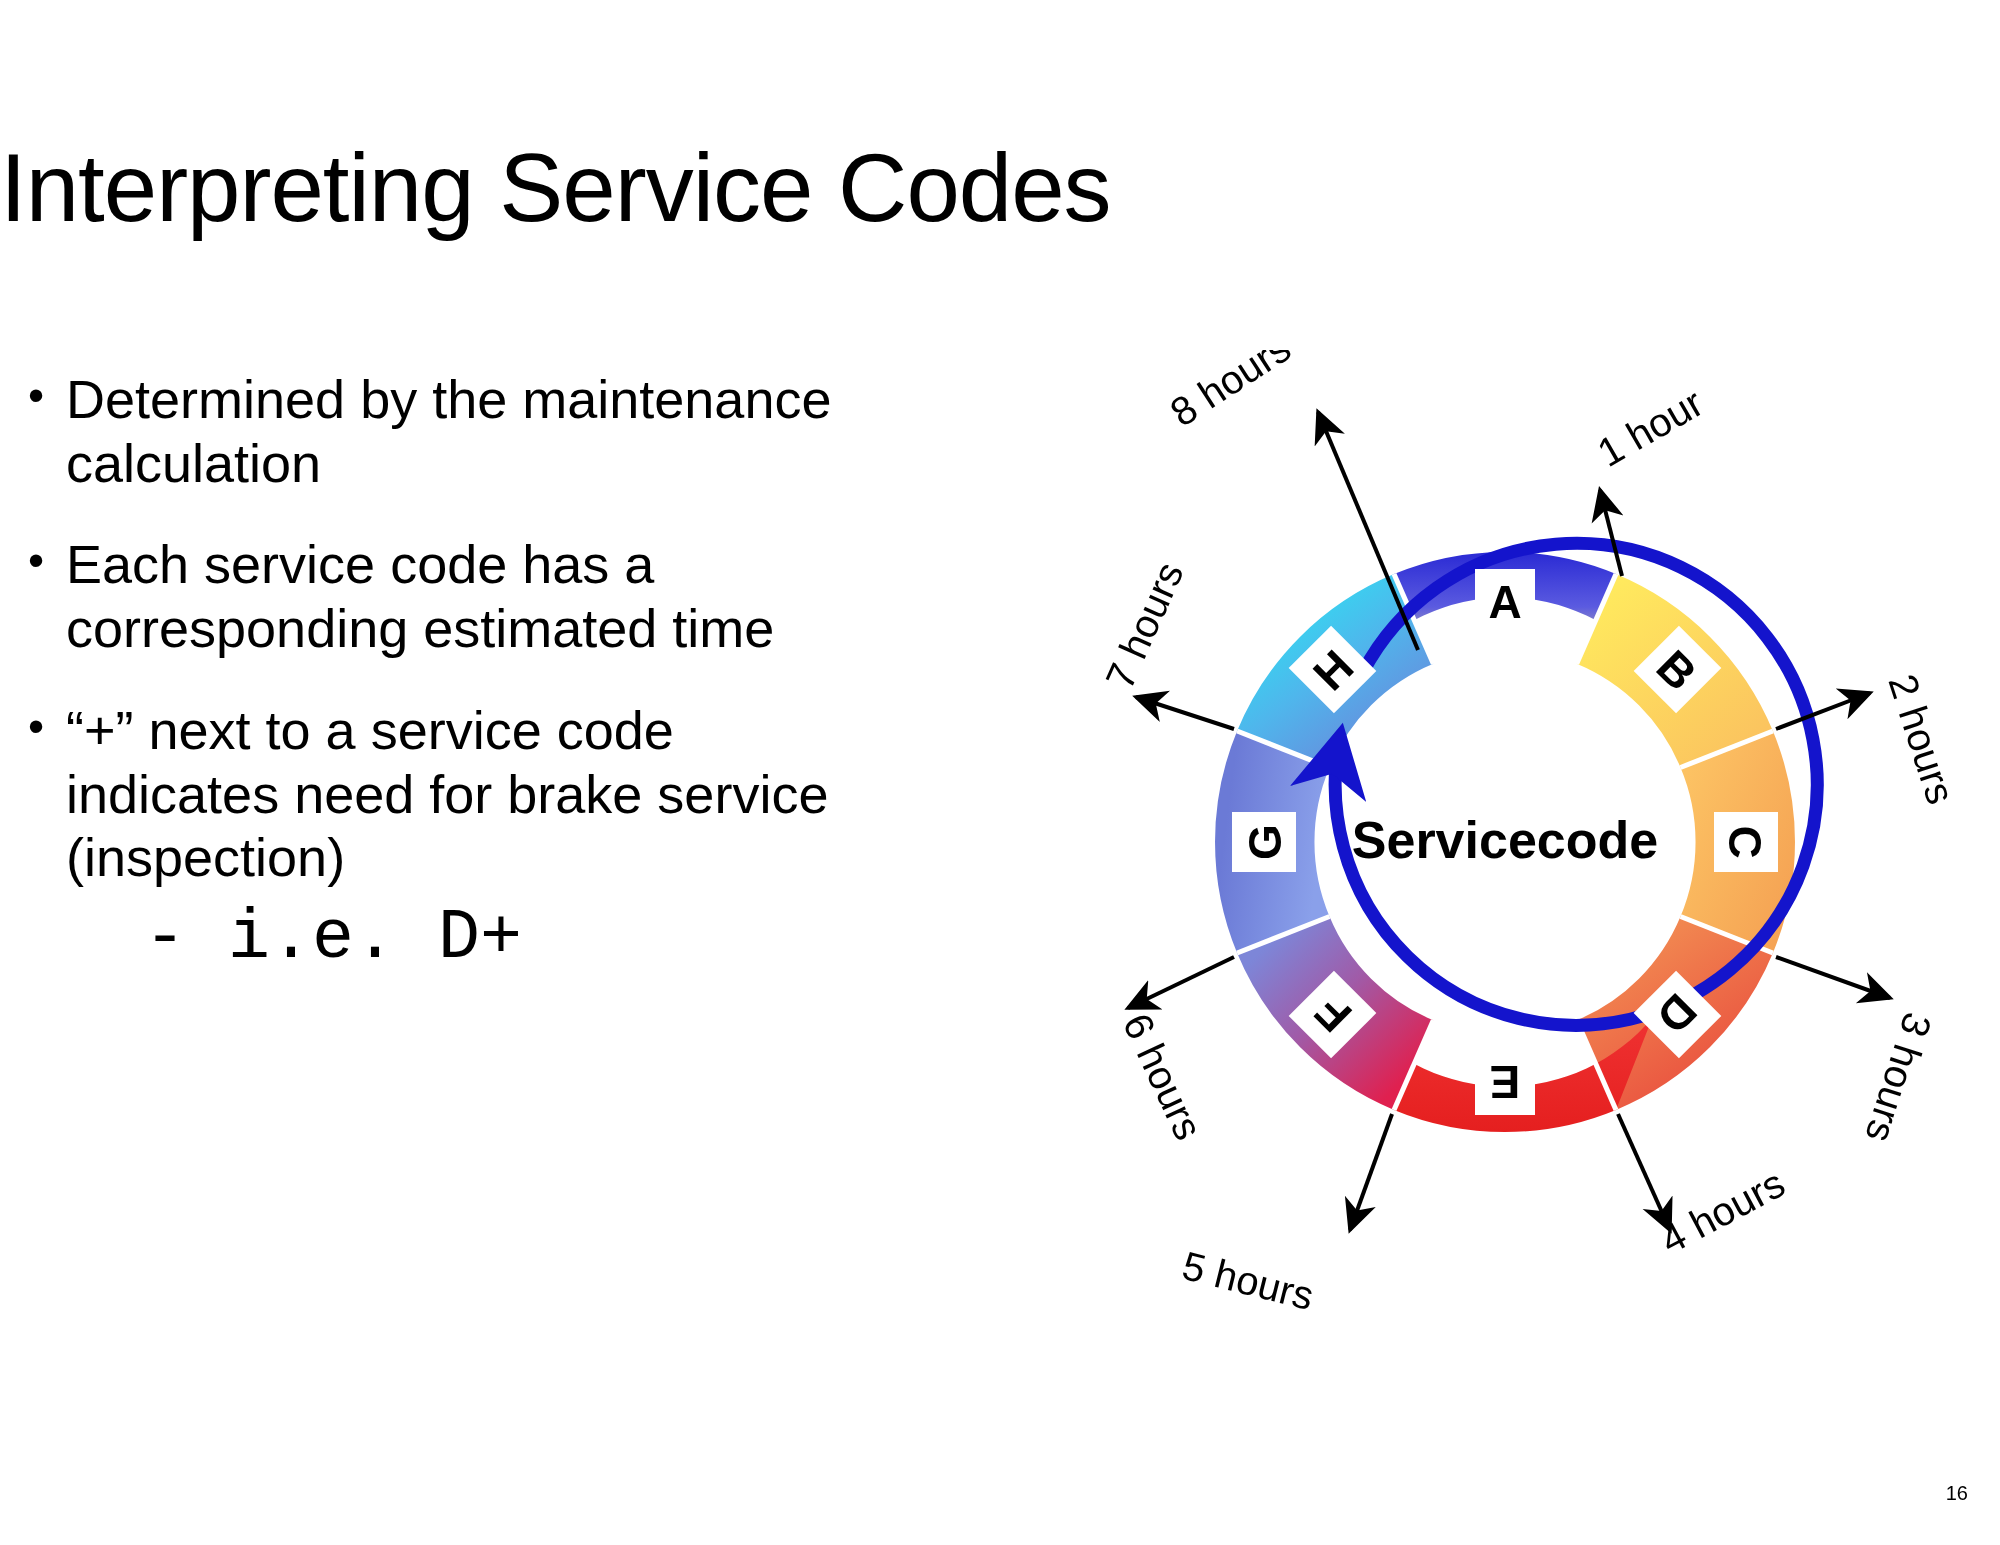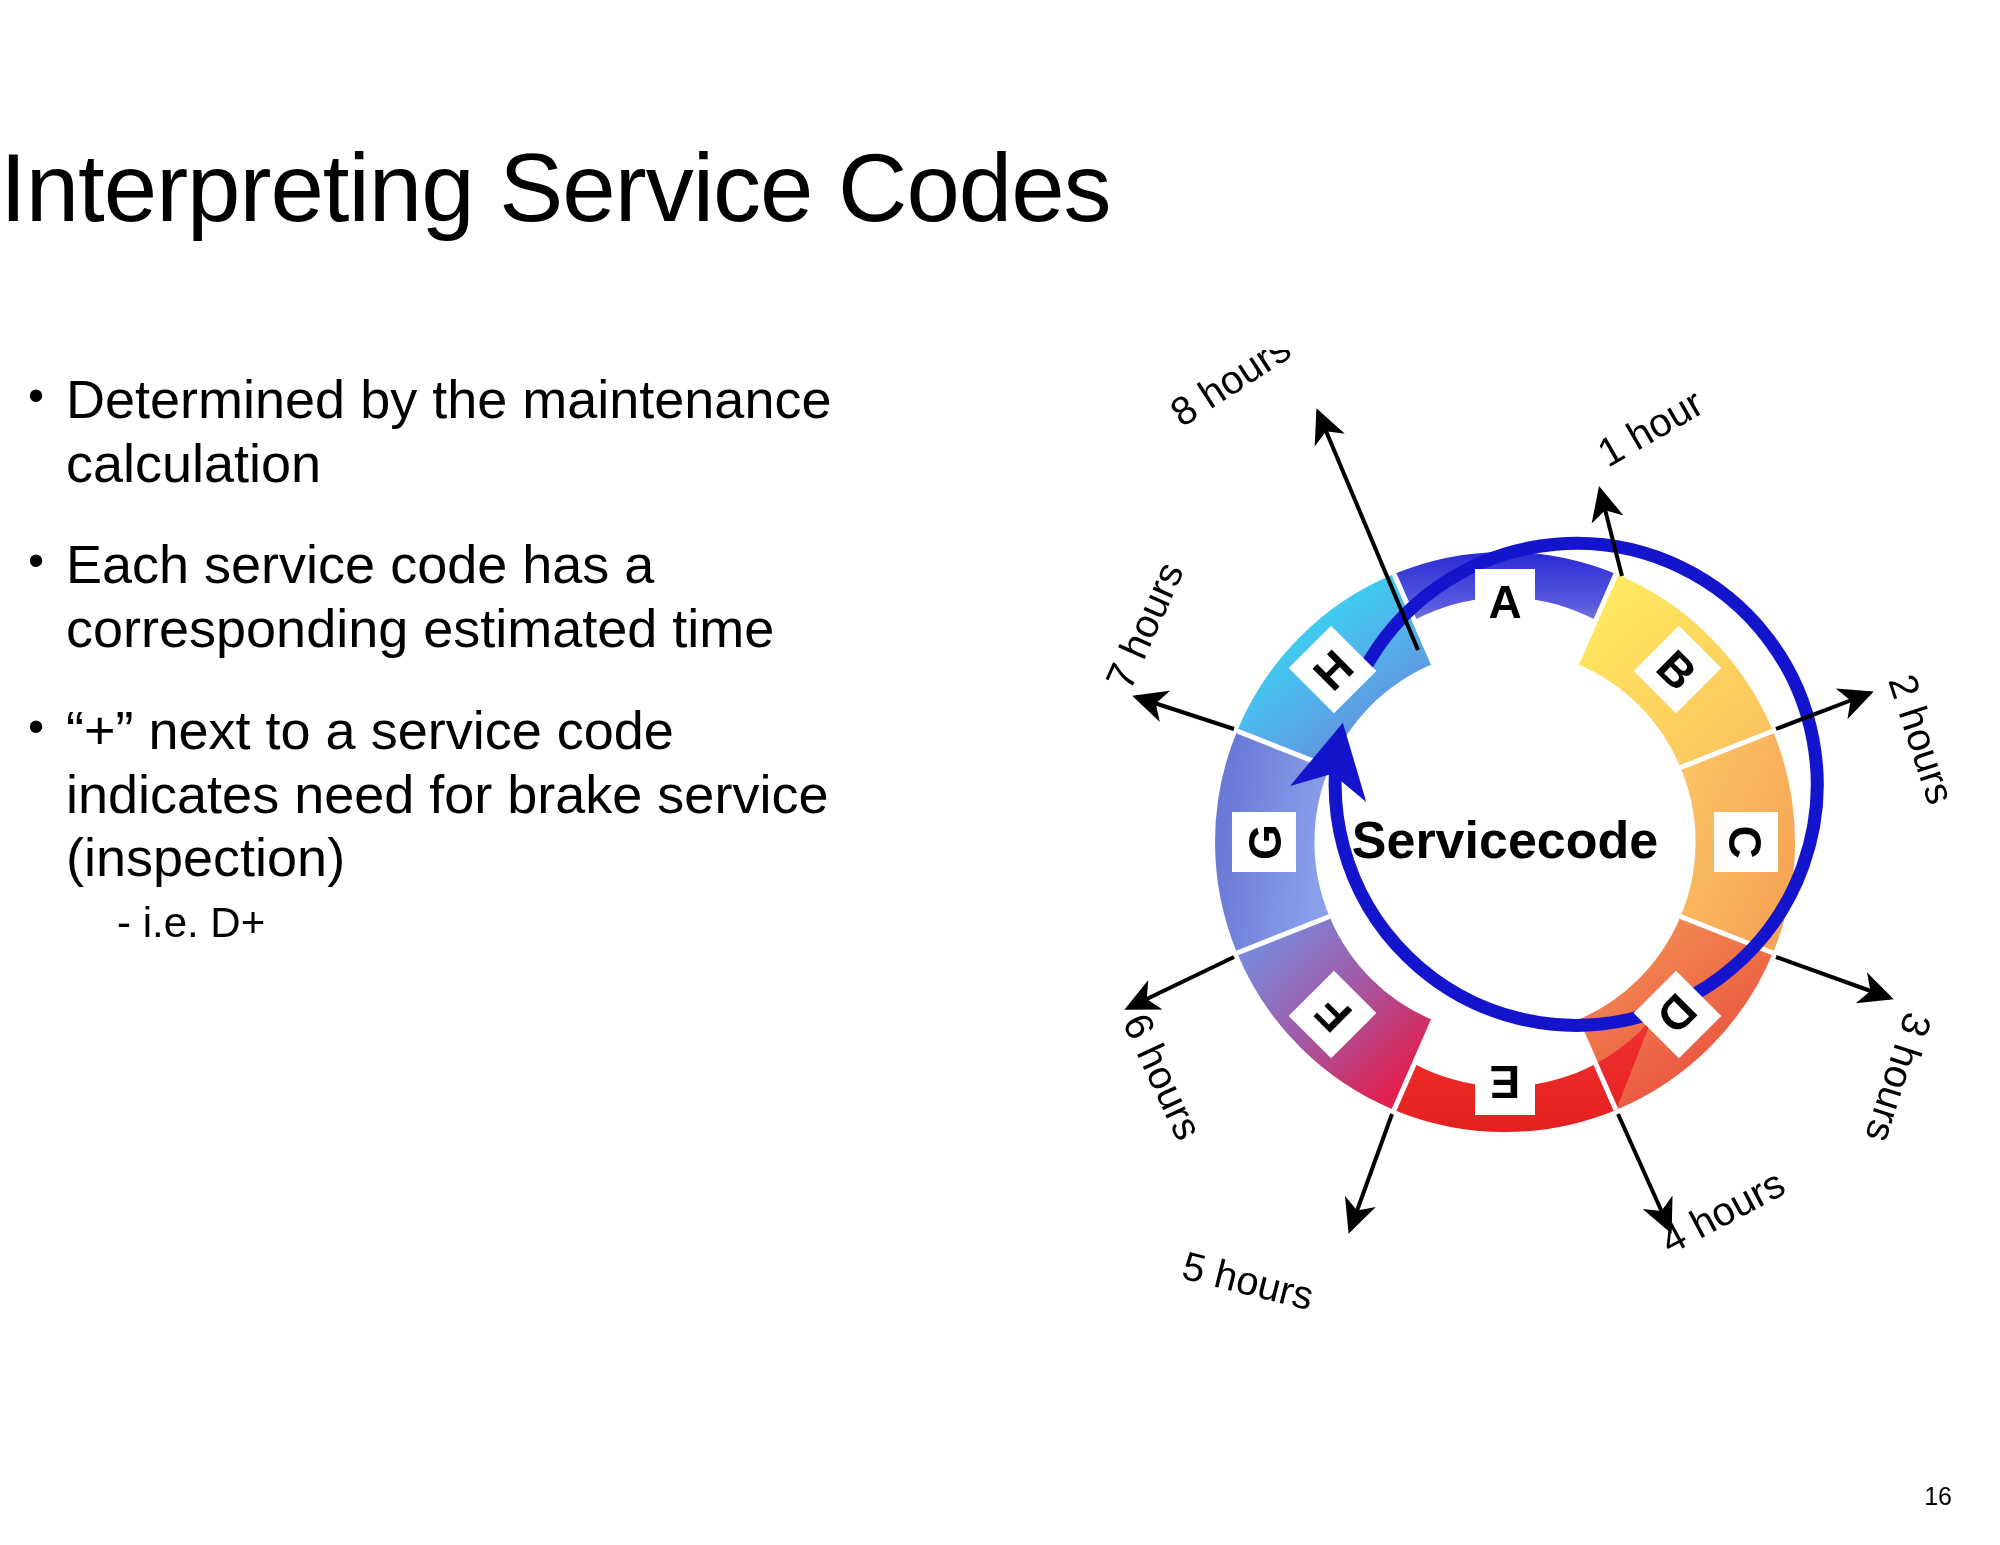--- a/index.html
+++ b/index.html
@@ -38,40 +38,41 @@
     line-height:1.18;
   }
   .bullet .dot{
     flex:0 0 auto;
     width:38px;
     font-size:46px;
     line-height:1.18;
   }
   .bullet .btext{flex:1 1 auto;}
   #sub-note{
-    font-size:42px;
+    font-size:70px;
     line-height:1.18;
     margin-top:-30px;
-    margin-left:89px;
+    margin-left:116px;
+    font-family:Liberation Mono, monospace;
   }
 
   #footnote{
     position:absolute;
     left:62px;
     top:1418px;
     width:1830px;
     font-size:38px;
     line-height:1.32;
   }
 
   #pagenum{
     position:absolute;
-    right:48px;
+    right:32px;
     top:1482px;
-    font-size:25px;
+    font-size:20px;
   }
 
   #diagram{
     position:absolute;
     left:1010px;
     top:350px;
     width:990px;
     height:1060px;
   }
   #diagram svg{display:block;width:100%;height:100%;}

